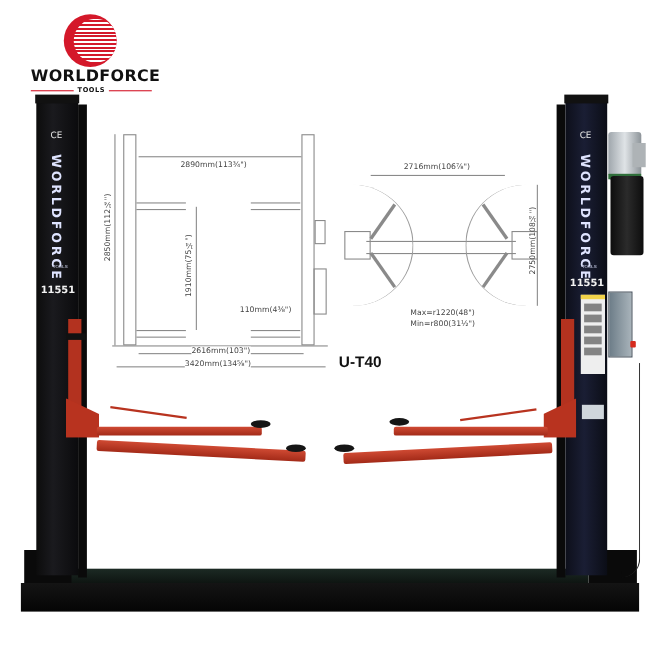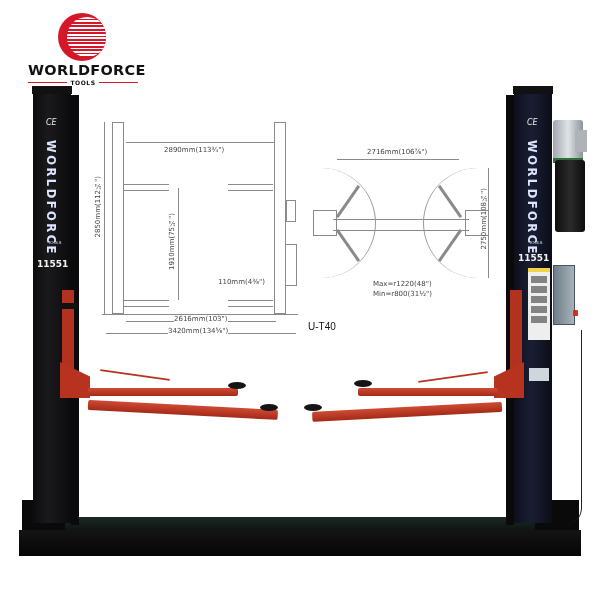--- a/index.html
+++ b/index.html
@@ -15,21 +15,21 @@
   .logo-sub .line { flex:1; height:1px; background:#d4182a; }
   .logo-sub .txt { font-size:6px; font-weight:bold; color:#111; letter-spacing:0.5px; font-family:"DejaVu Sans", sans-serif; }
 
   
   .column { background:linear-gradient(90deg,#0c0c0c 0%,#1a1a1e 40%,#0b0b0d 100%); }
   .col-left { left:33px; top:88px; width:38px; height:435px; }
   .col-left-side { left:71px; top:95px; width:8px; height:430px; background:#0a0a0a; }
   .col-right { left:514px; top:88px; width:38px; height:435px; background:linear-gradient(90deg,#0d0f1a 0%,#1a1e34 45%,#0b0d16 100%); }
   .col-right-side { left:506px; top:95px; width:8px; height:430px; background:#0a0a0a; }
   .cap { width:40px; height:8px; background:#111; }
-  .ce { font-size:8px; color:#e8e8e8; font-family:"DejaVu Sans", sans-serif;font-style:italic; }
+  .ce { font-size:8px; color:#e8e8e8; font-family:"DejaVu Sans", sans-serif; }
   .brand-vert { writing-mode:vertical-rl; font-weight:bold; font-size:11.5px; letter-spacing:2.5px; color:#dfe4ff; font-family:"DejaVu Sans", sans-serif; }
   .brand-tools { font-size:4px; color:#dfe4ff; }
   .model-no { font-size:9px; font-weight:bold; color:#f2f2f2; font-family:"DejaVu Sans", sans-serif; }
 
   
   .carriage-left { left:62px; top:290px; width:12px; height:80px; background:#b3321f; }
   .carriage-right { left:510px; top:290px; width:12px; height:80px; background:#b3321f; }
 
   
   .arm { background:linear-gradient(#cf4a33,#a32a18); border-radius:2px; transform-origin:left center; }
@@ -51,21 +51,21 @@
   .label-panel { left:528px; top:268px; width:22px; height:72px; background:#eeeeee; }
   .label-strip { left:528px; top:268px; width:22px; height:4px; background:#f2d34a; }
   .label-icon { width:16px; height:7px; background:#555; margin:3px auto 0; opacity:.7; }
   .label-bottom { left:529px; top:368px; width:20px; height:13px; background:#cfd6dc; }
   .cable { left:565px; top:330px; width:16px; height:195px; border-right:1.5px solid #222; border-radius:0 0 20px 0; }
 
   
   .draw-line { background:#8a8a8a; }
   .dim-text { font-size:7px; color:#444; white-space:nowrap; font-family:"DejaVu Sans", sans-serif; }
   .dim-vert { writing-mode:vertical-rl; transform:rotate(180deg); }
-  .model-title { font-weight:normal; font-size:10px; color:#111; font-family:"Liberation Sans", sans-serif; }
+  .model-title { font-weight:bold; font-size:14px; color:#111; font-family:"Liberation Sans", sans-serif; }
 </style>
 </head>
 <body>
 
 <div class="abs" style="left:0;top:0;width:160px;height:90px;">
   <div class="abs logo-circle">
       <div class="crescent"></div>
     </div>
   <div class="abs logo-word">WORLDFORCE</div>
   <div class="abs logo-sub">

